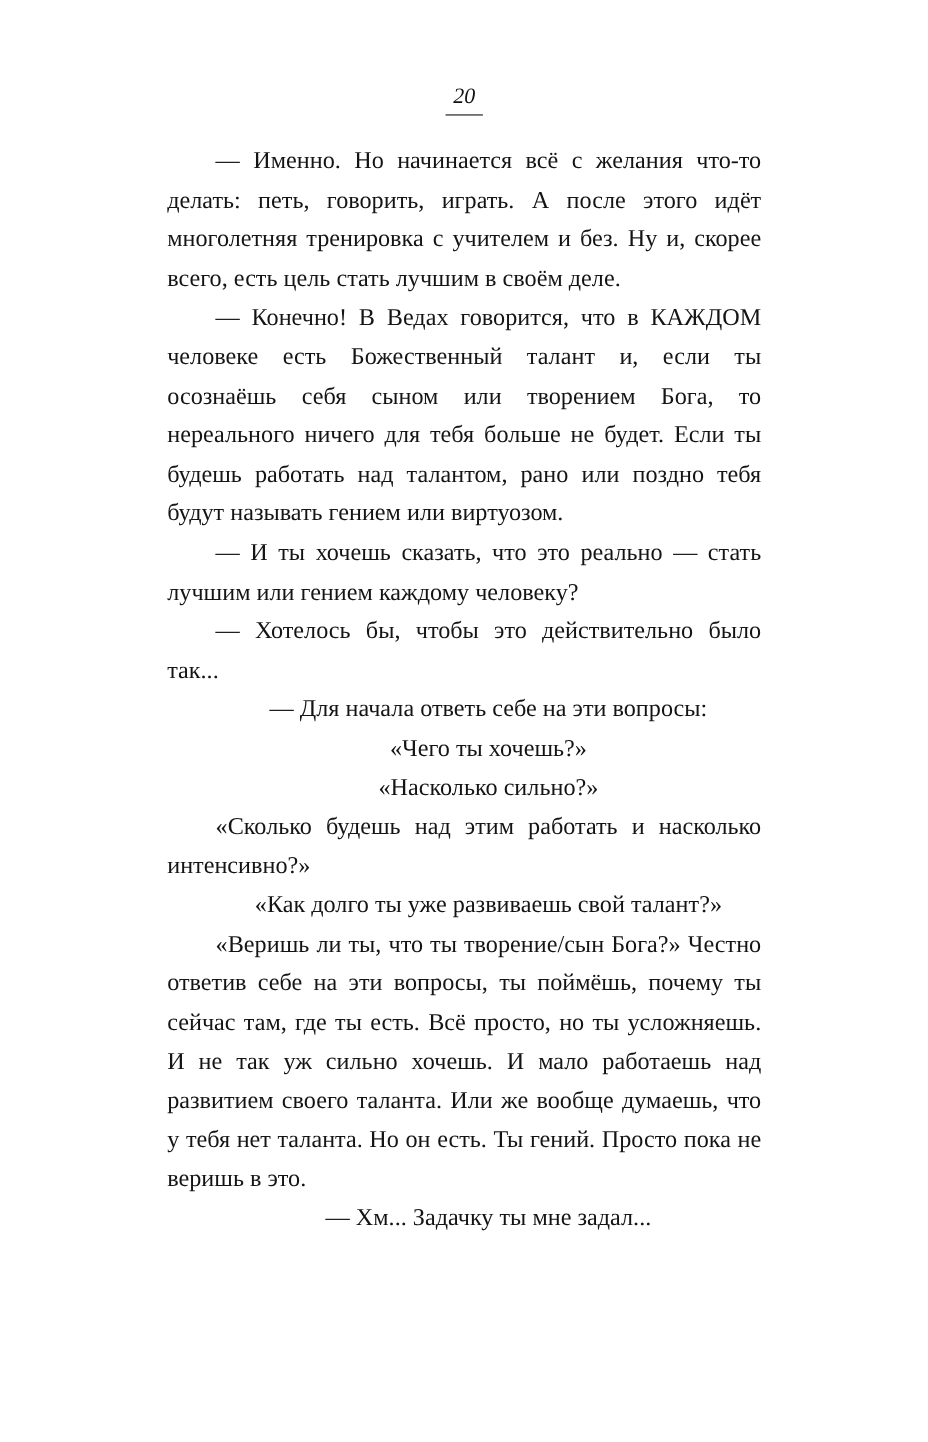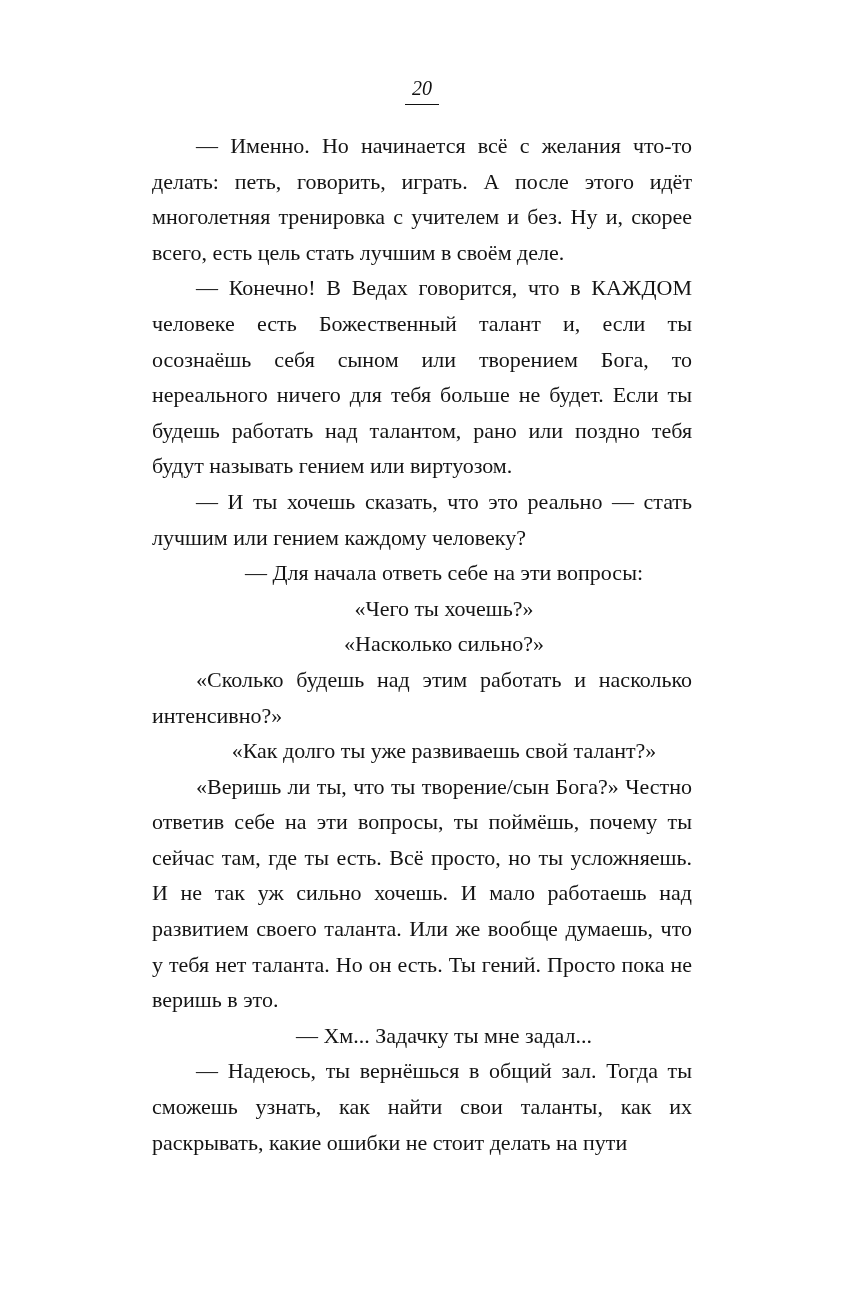--- a/index.html
+++ b/index.html
@@ -61,23 +61,23 @@
 <div class="page">
 
   <div class="page-number-wrap">
     <span class="page-number">20</span>
   </div>
 
   <div class="body-text">
     <p>— Именно. Но начинается всё с желания что-то делать: петь, говорить, играть. А после этого идёт многолетняя тренировка с учителем и без. Ну и, скорее всего, есть цель стать лучшим в своём деле.</p>
     <p>— Конечно! В Ведах говорится, что в КАЖДОМ человеке есть Божественный талант и, если ты осознаёшь себя сыном или творением Бога, то нереального ничего для тебя больше не будет. Если ты будешь работать над талантом, рано или поздно тебя будут называть гением или виртуозом.</p>
     <p>— И ты хочешь сказать, что это реально — стать лучшим или гением каждому человеку?</p>
+    <p>— Хотелось бы, чтобы это действительно было так...</p>
     <p class="quote-line">— Для начала ответь себе на эти вопросы:</p>
     <p class="quote-line">«Чего ты хочешь?»</p>
     <p class="quote-line">«Насколько сильно?»</p>
     <p>«Сколько будешь над этим работать и насколько интенсивно?»</p>
     <p class="quote-line">«Как долго ты уже развиваешь свой талант?»</p>
     <p>«Веришь ли ты, что ты творение/сын Бога?» Честно ответив себе на эти вопросы, ты поймёшь, почему ты сейчас там, где ты есть. Всё просто, но ты усложняешь. И не так уж сильно хочешь. И мало работаешь над развитием своего таланта. Или же вообще думаешь, что у тебя нет таланта. Но он есть. Ты гений. Просто пока не веришь в это.</p>
     <p class="quote-line">— Хм... Задачку ты мне задал...</p>
-    <p>— Надеюсь, ты вернёшься в общий зал. Тогда ты сможешь узнать, как найти свои таланты, как их раскрывать, какие ошибки не стоит делать на пути</p>
   </div>
 
 </div>
 
 </body></html>

